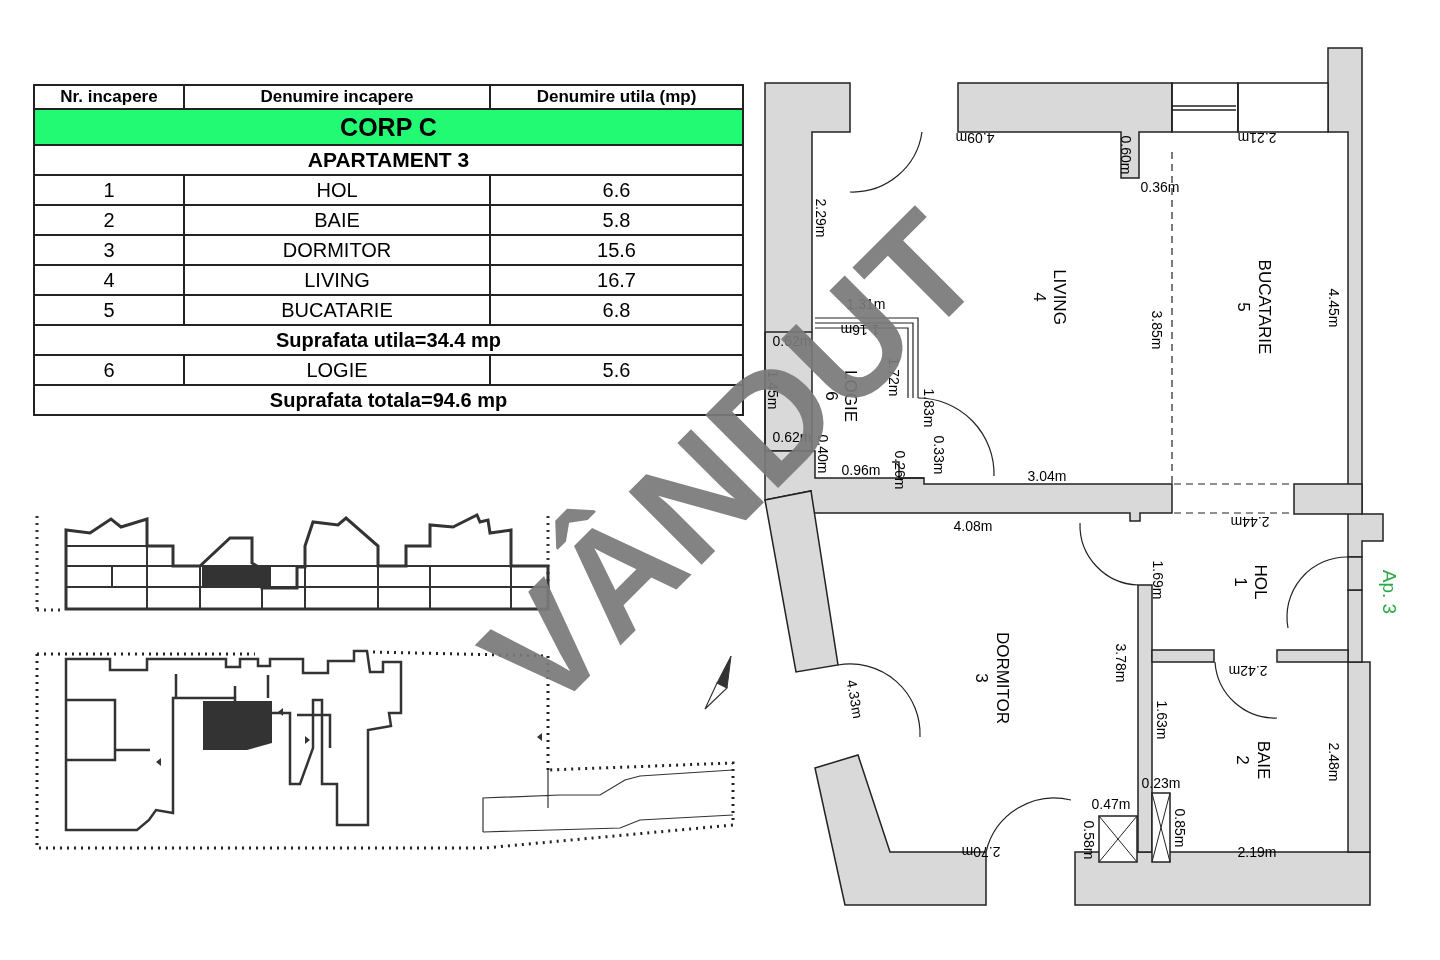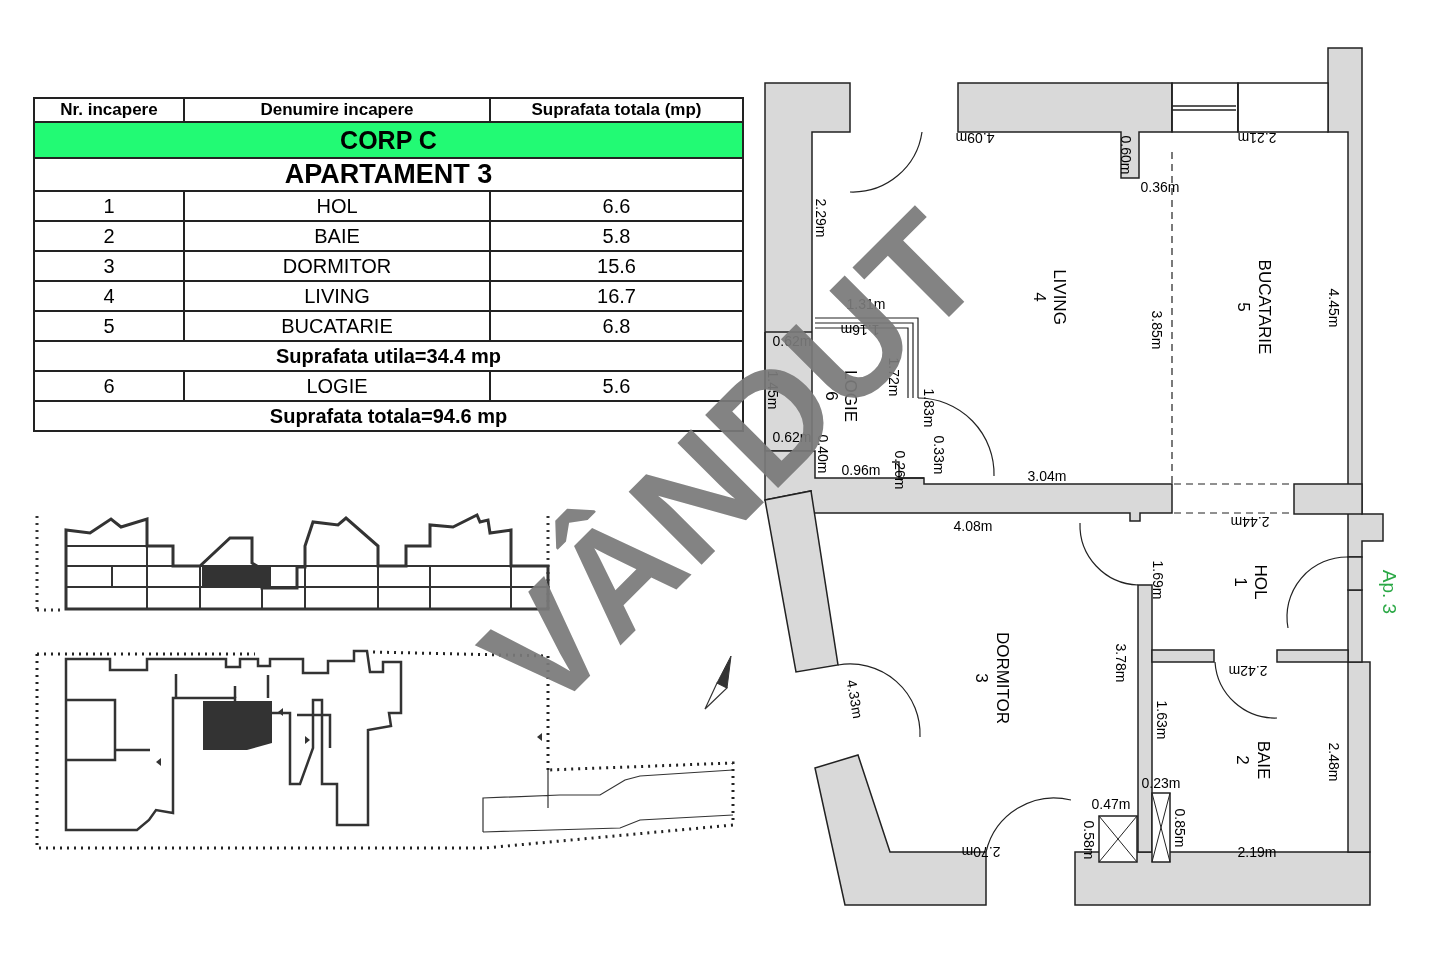--- a/index.html
+++ b/index.html
@@ -1,17 +1,17 @@
 <!DOCTYPE html>
 <html><head>
 <meta charset="utf-8">
 <style>
   html, body { margin:0; padding:0; background:#ffffff; }
   body { width:1440px; height:960px; position:relative; overflow:hidden; font-family:"Liberation Sans", sans-serif; }
-  #room-table { position:absolute; left:33px; top:97px; width:709px; border-collapse:collapse; table-layout:fixed; }
+  #room-table { position:absolute; left:33px; top:84px; width:709px; border-collapse:collapse; table-layout:fixed; }
   #room-table td, #room-table th { border:2px solid #222; padding:0; text-align:center; color:#000; }
   #room-table th { font-weight:bold; font-size:17px; height:22px; }
   #room-table td { font-size:20px; height:28px; }
   .green-row td { background:#22fa74; font-weight:bold; font-size:25px !important; height:34px !important;margin-left:8px; }
   .bold-row td { font-weight:bold; }
   svg { position:absolute; left:0; top:0; }
   .dim { font-family:"Liberation Sans", sans-serif; font-size:14px; fill:#000; }
   .lbl { font-family:"Liberation Sans", sans-serif; font-size:17px; fill:#000; }
   .wm { font-family:"Liberation Sans", sans-serif; font-size:150px; font-weight:bold; fill:#7a7a7a; opacity:0.93; }
 </style>
@@ -21,27 +21,27 @@
 <table id="room-table">
   <colgroup>
       <col style="width:150px">
       <col style="width:306px">
       <col style="width:253px">
     </colgroup>
   <tbody>
       <tr>
     <th>Nr. incapere</th>
     <th>Denumire incapere</th>
-    <th>Suprafata totala (mp)</th>
+    <th>Denumire utila (mp)</th>
   </tr>
   <tr class="green-row">
     <td colspan="3">CORP C</td>
   </tr>
   <tr class="bold-row">
-    <td colspan="3" style="font-size:27px">APARTAMENT 3</td>
+    <td colspan="3" style="font-size:21px">APARTAMENT 3</td>
   </tr>
   <tr>
     <td>1</td>
     <td>HOL</td>
     <td>6.6</td>
   </tr>
   <tr>
     <td>2</td>
     <td>BAIE</td>
     <td>5.8</td>

